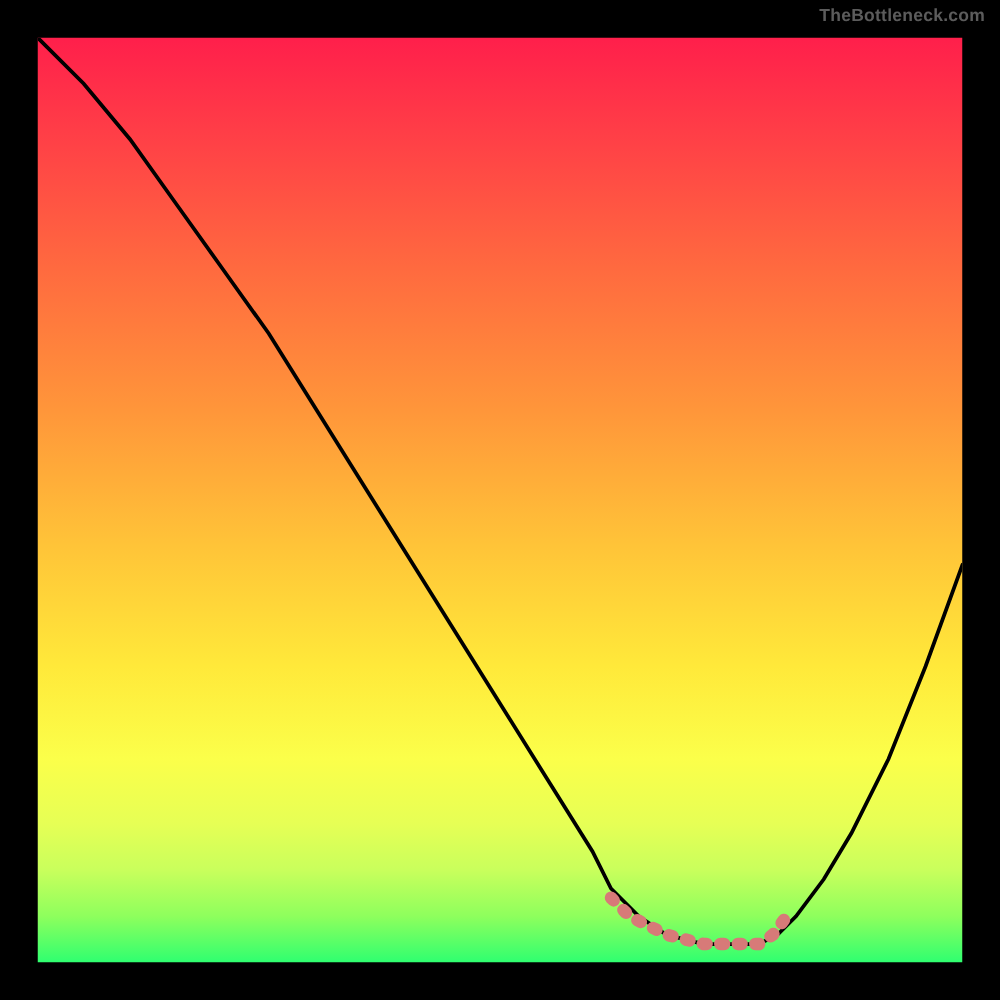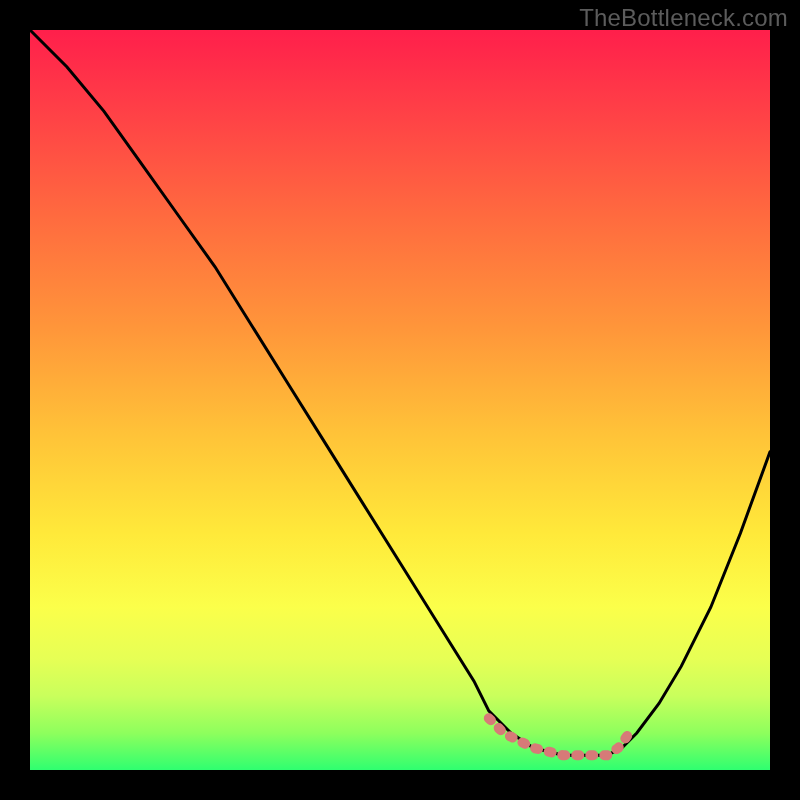--- a/index.html
+++ b/index.html
@@ -17,22 +17,22 @@
     top: 0;
     width: 800px;
     height: 800px;
     background: #000;
   }
   .watermark {
     position: absolute;
     top: 4px;
     right: 12px;
     color: #5c5c5c;
-    font-size: 24px;
-    font-weight: 400;
+    font-size: 14px;
+    font-weight: 700;
     letter-spacing: 0.2px;
   }
   .plot-area {
     position: absolute;
     left: 30px;
     top: 30px;
     width: 740px;
     height: 740px;
     overflow: hidden;
   }

